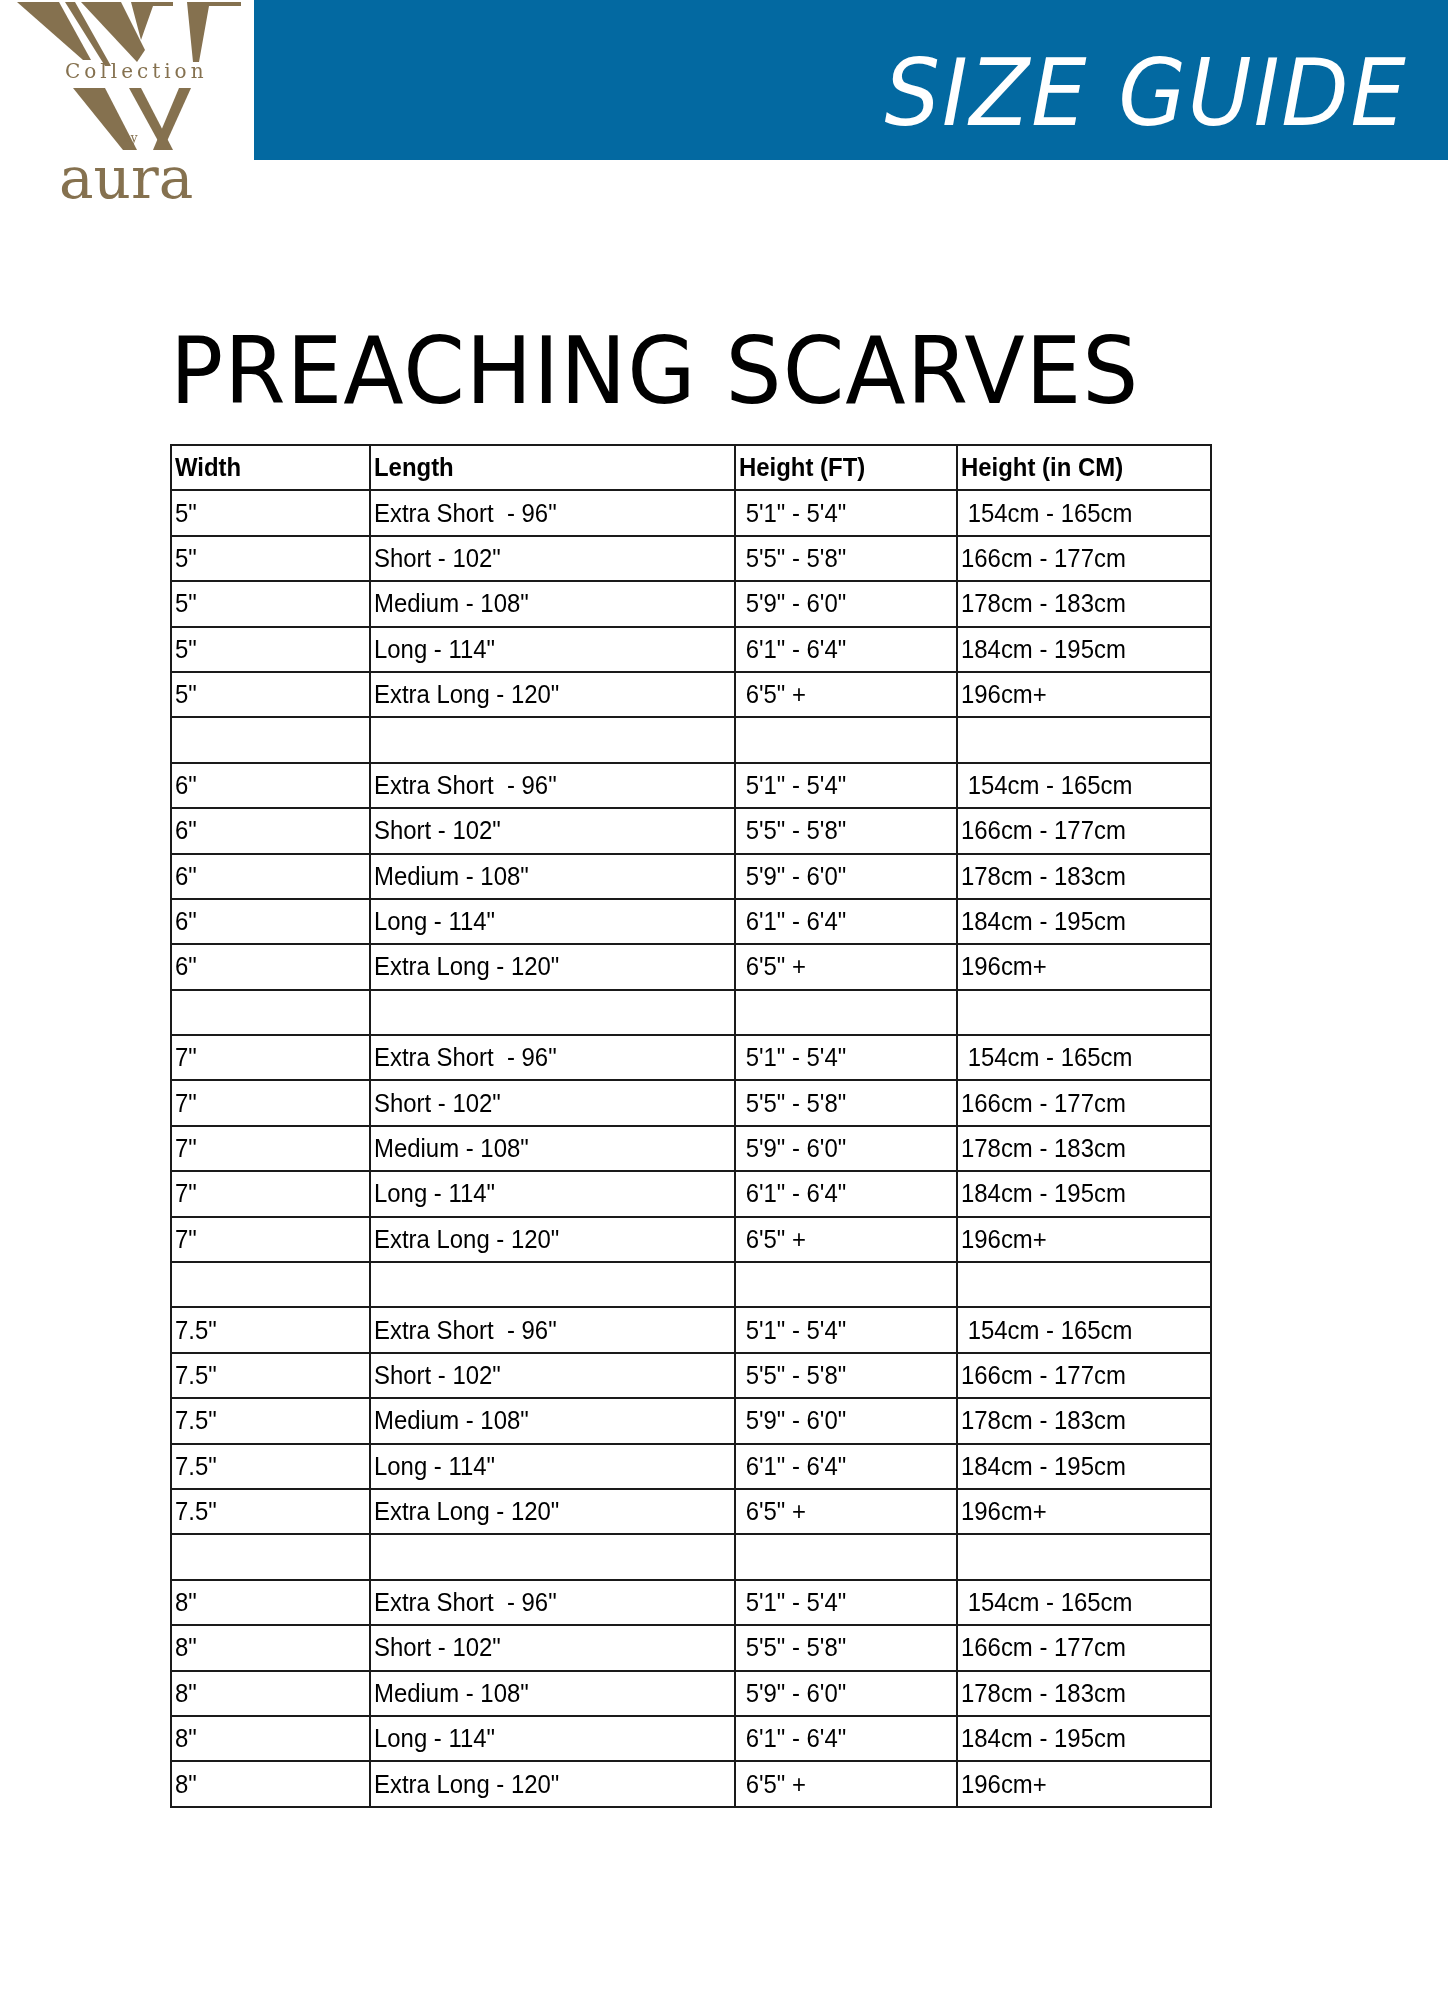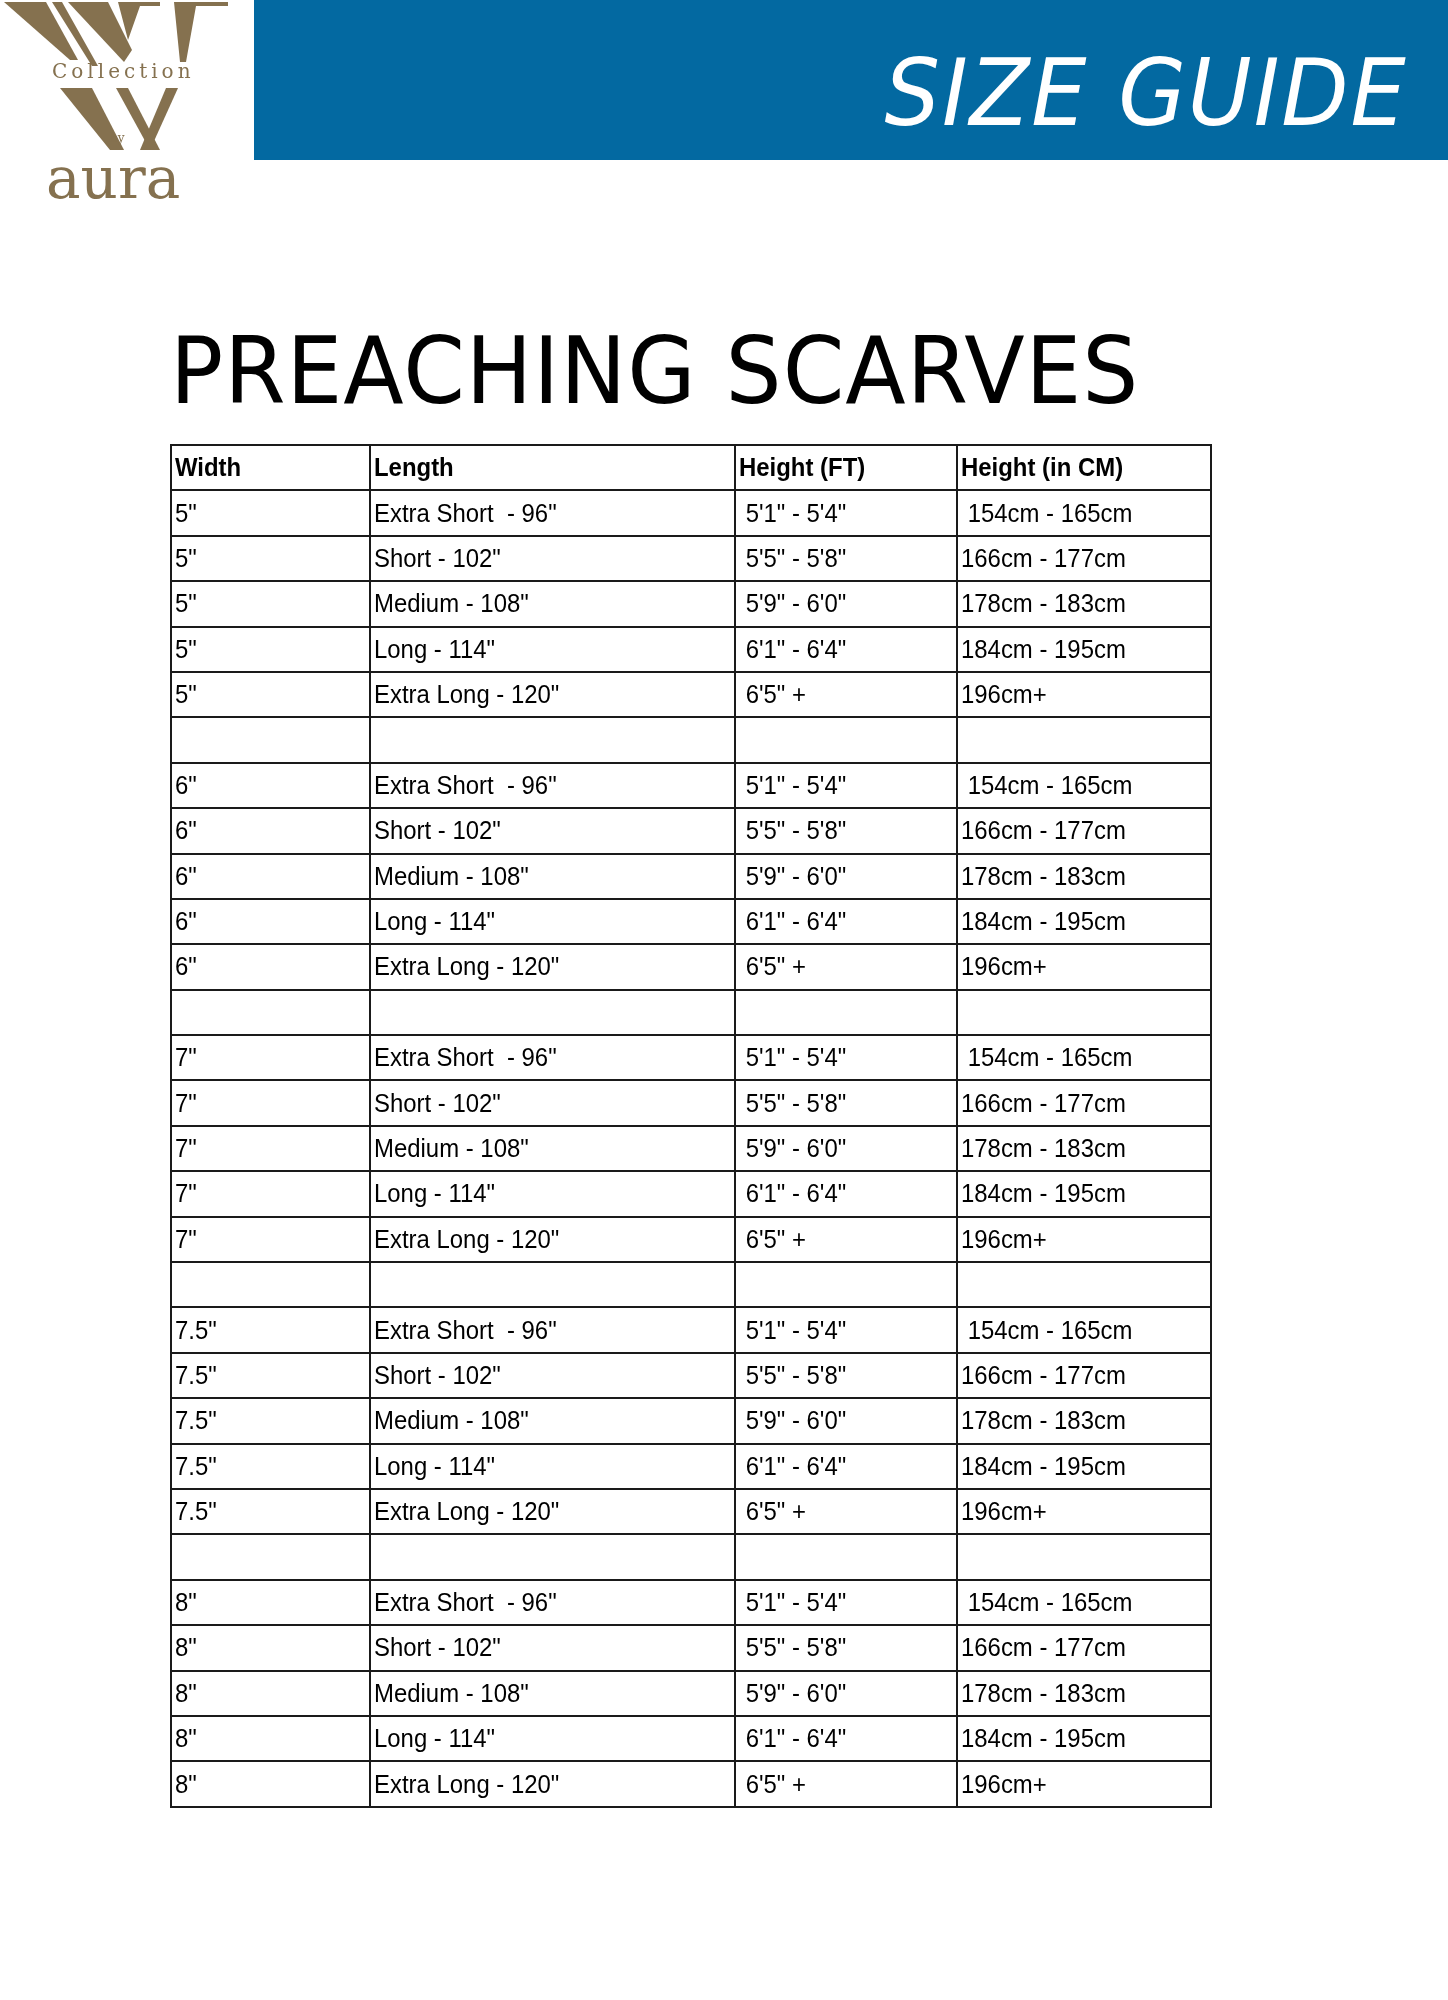--- a/index.html
+++ b/index.html
@@ -1,17 +1,17 @@
 <!DOCTYPE html>
 <html><head>
 <meta charset="utf-8">
 <style>
   html, body { margin:0; padding:0; background:#ffffff; }
   body { width:1448px; height:2000px; position:relative; overflow:hidden; font-family:"Liberation Sans", sans-serif; color:#000; }
-  .logo { position:absolute; left:0; top:0; width:240px; height:210px; }
+  .logo { position:absolute; left:13px; top:0; width:240px; height:210px; }
   .banner { position:absolute; left:254px; top:0; width:1202px; height:160px; background:#0369a1;font-style:italic; }
   .banner-title { position:absolute; right:48px; top:48px; font-family:"DejaVu Sans", sans-serif; font-size:92px; color:#fff; letter-spacing:2px; line-height:1; transform:scaleX(0.95); transform-origin:right center; }
   .page-title { position:absolute; left:170px; top:326px; font-family:"DejaVu Sans", sans-serif; font-size:92px; line-height:1; letter-spacing:1px; transform:scaleX(0.96); transform-origin:left center; white-space:nowrap; }
   table.size-table { position:absolute; left:170px; top:444px; width:1040px; border-collapse:collapse; table-layout:fixed; }
   .size-table td, .size-table th { border:2px solid #1a1a1a; height:43.4px; padding:0 0 0 3px; font-size:26px; text-align:left; vertical-align:middle; white-space:pre; overflow:hidden; }
   .size-table th { font-weight:bold;margin-left:28px; }
   .size-table td span, .size-table th span { display:inline-block; transform:scaleX(0.92); transform-origin:left center; }
 </style>
 </head>
 <body>

